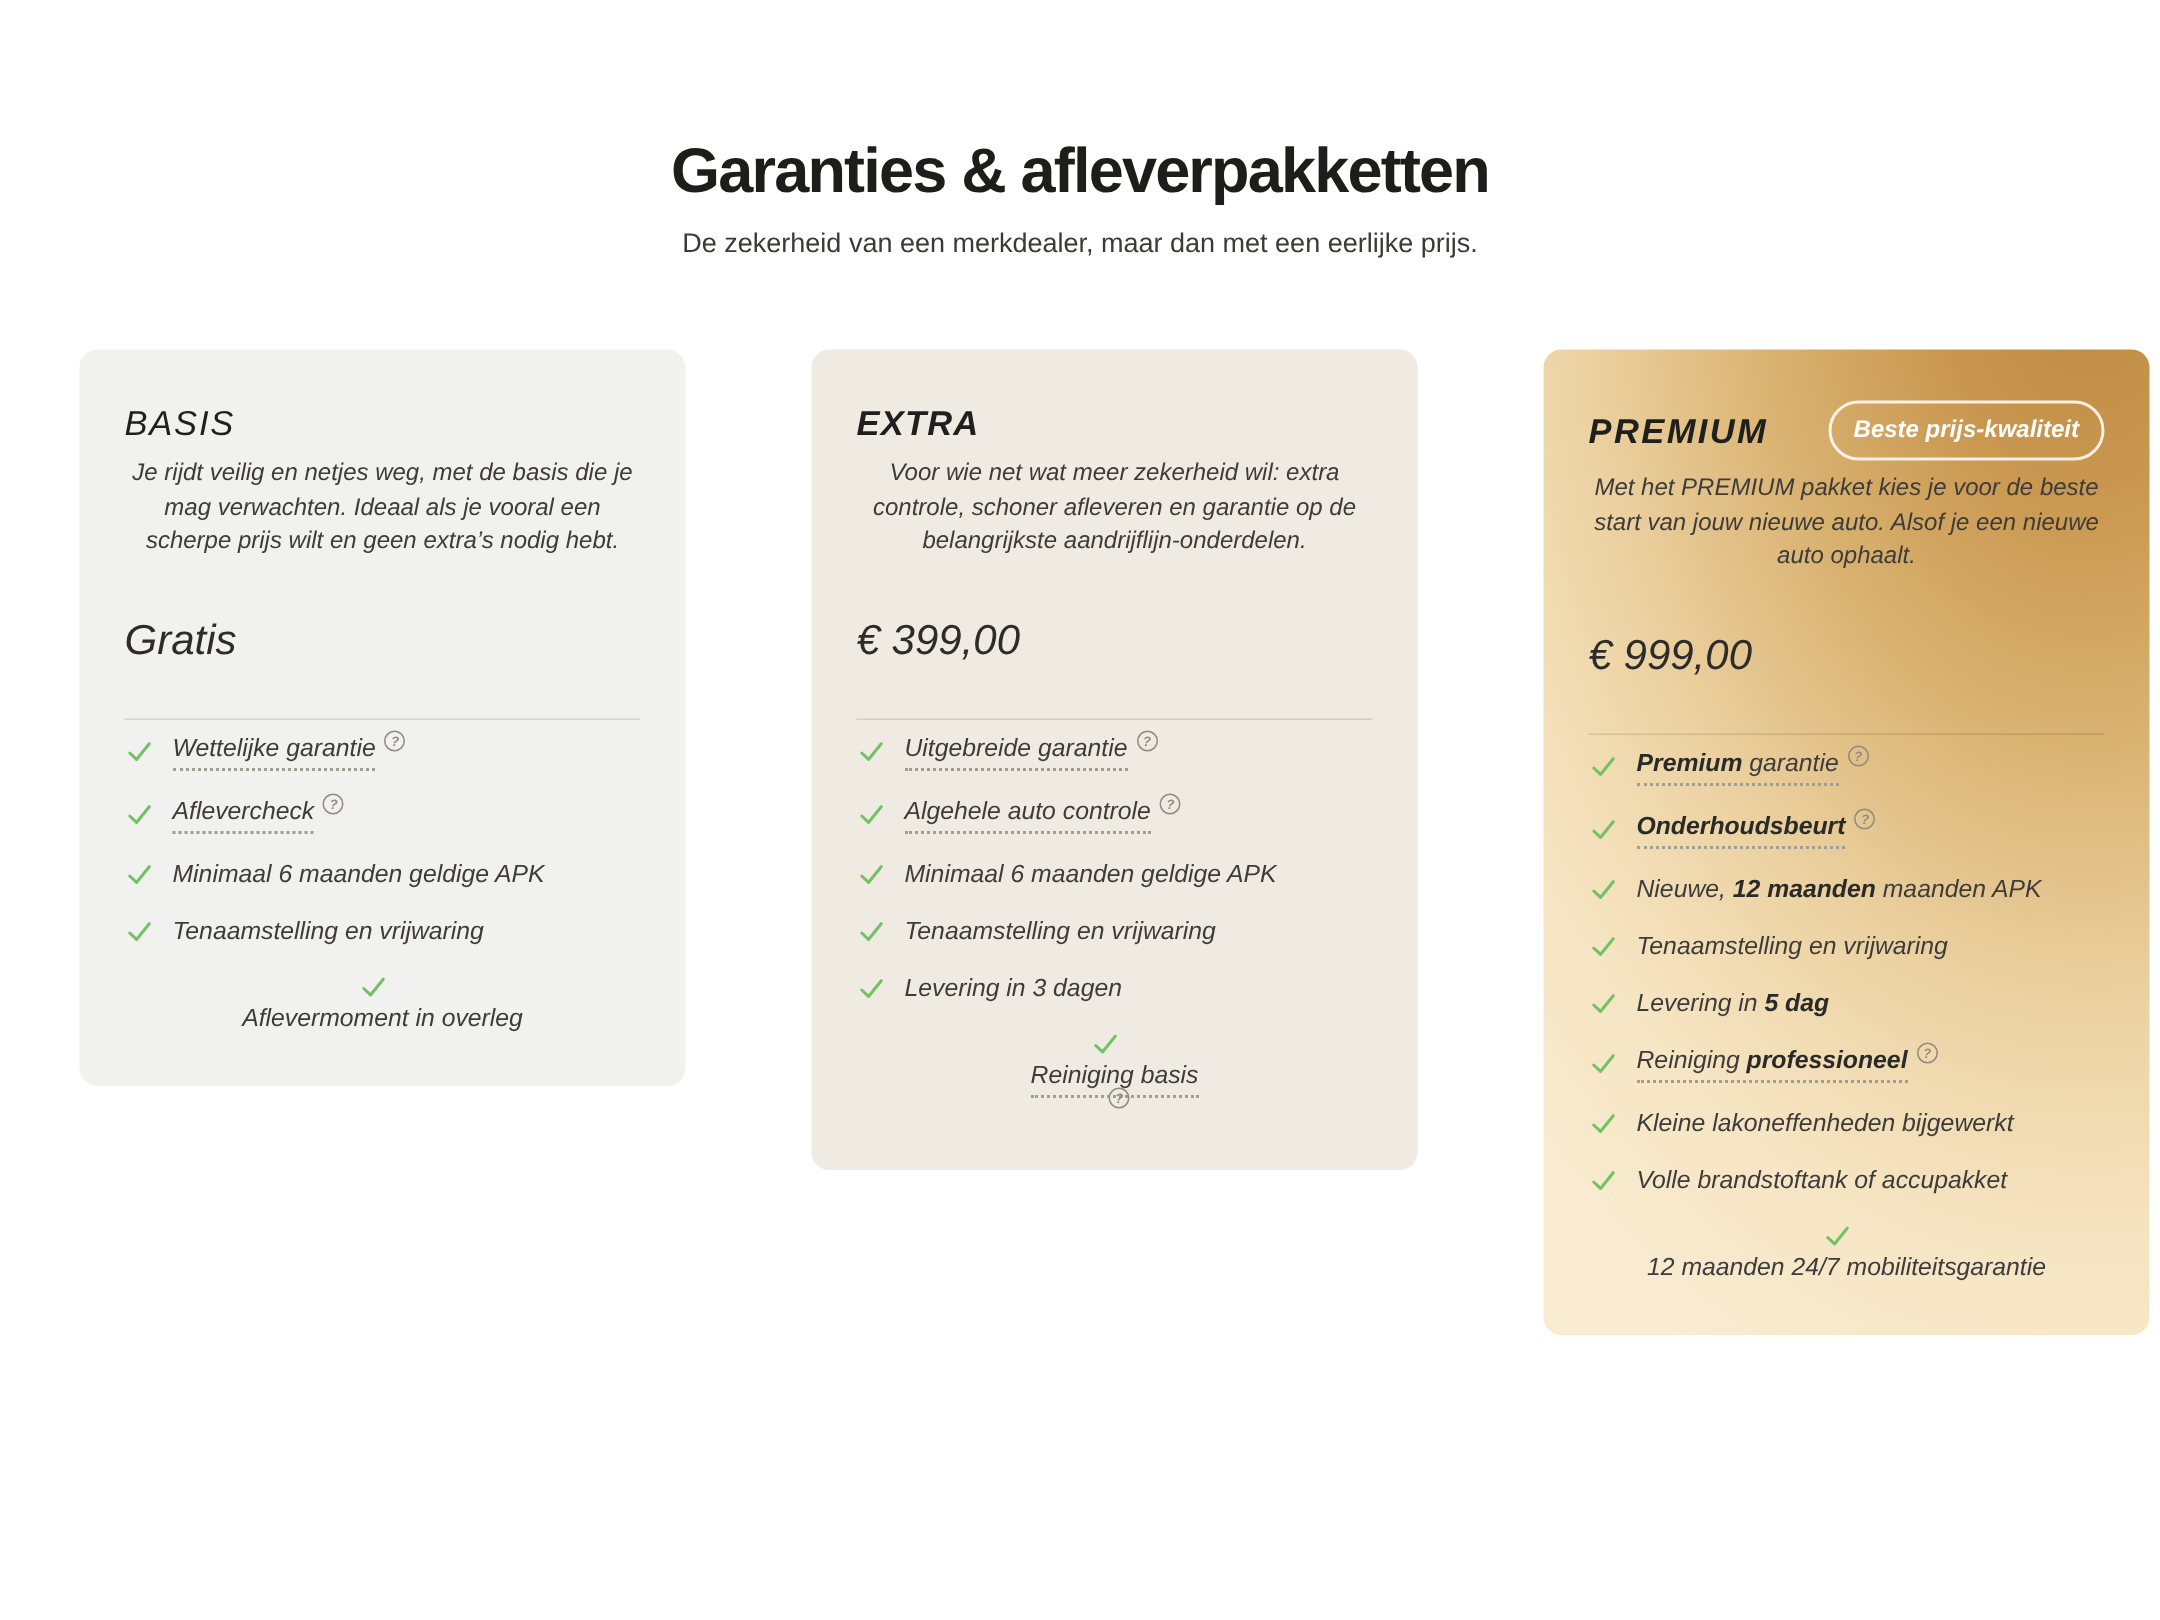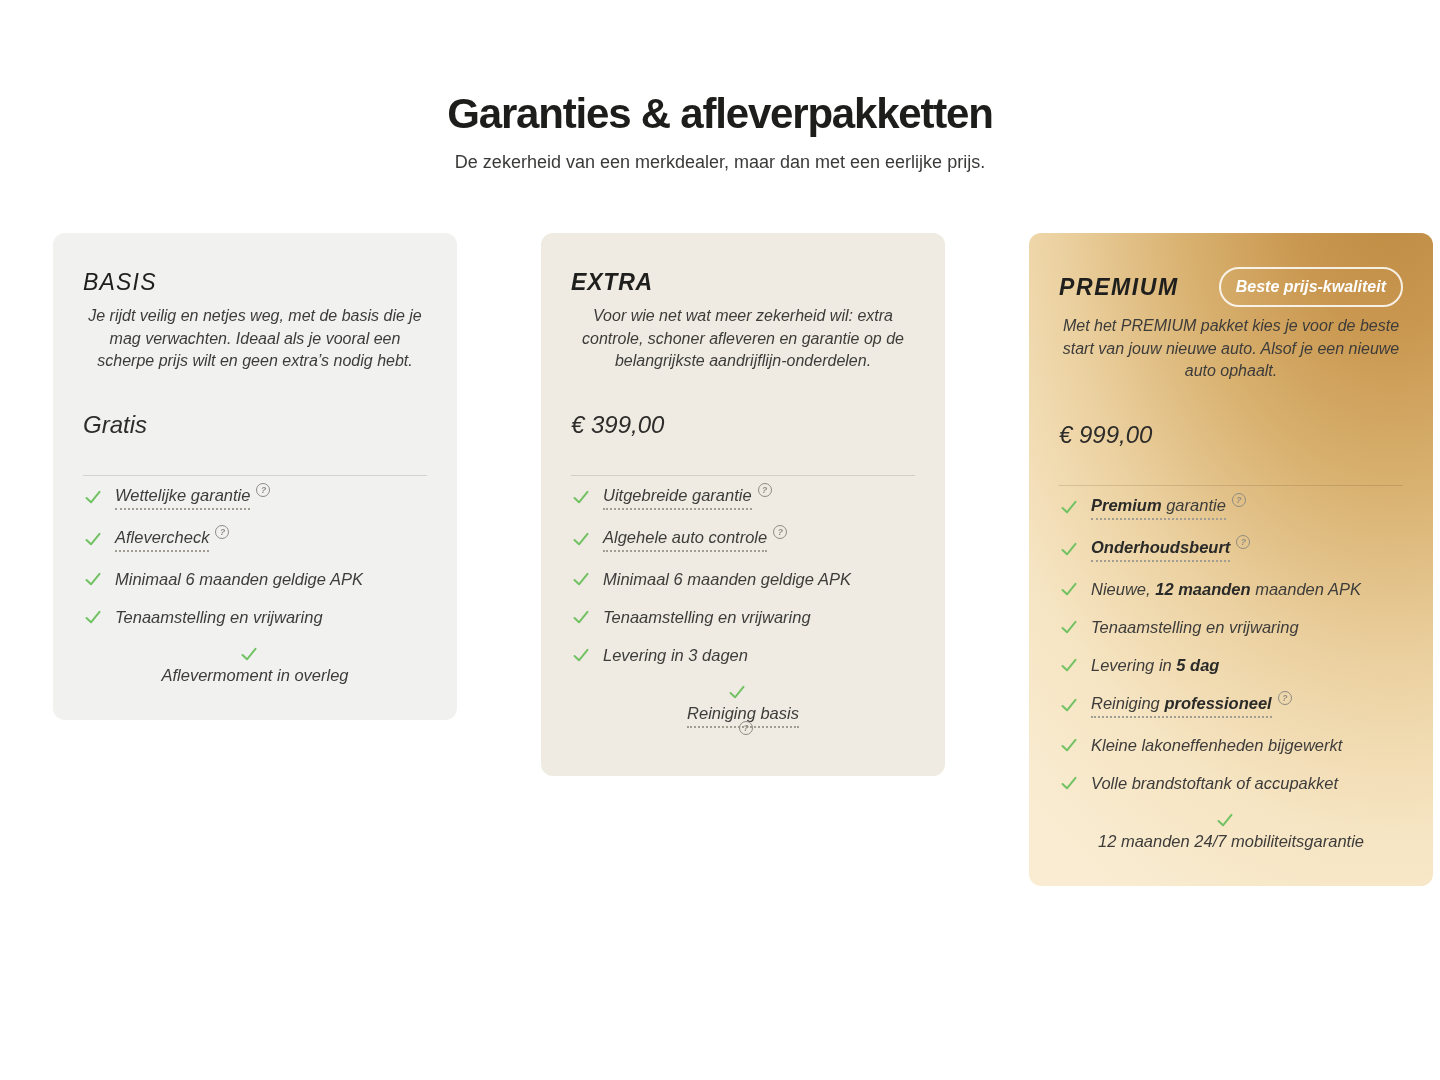--- a/index.html
+++ b/index.html
@@ -78,21 +78,21 @@
   .card-desc {
     margin-top: 8px;
     font-size: 16px;
     line-height: 22.5px;
     color: #3d3c3a;
     max-width: 345px;
     text-align: center;
   }
   .card-price {
     margin-top: 38px;
-    font-size: 24px;
+    font-size: 28px;
     color: #2d2c2a;
   }
   .divider {
     border: none;
     border-top: 1px solid rgba(60, 50, 30, 0.15);
     margin-top: 36px;
   }
   
   .feature-list {
     list-style: none;

